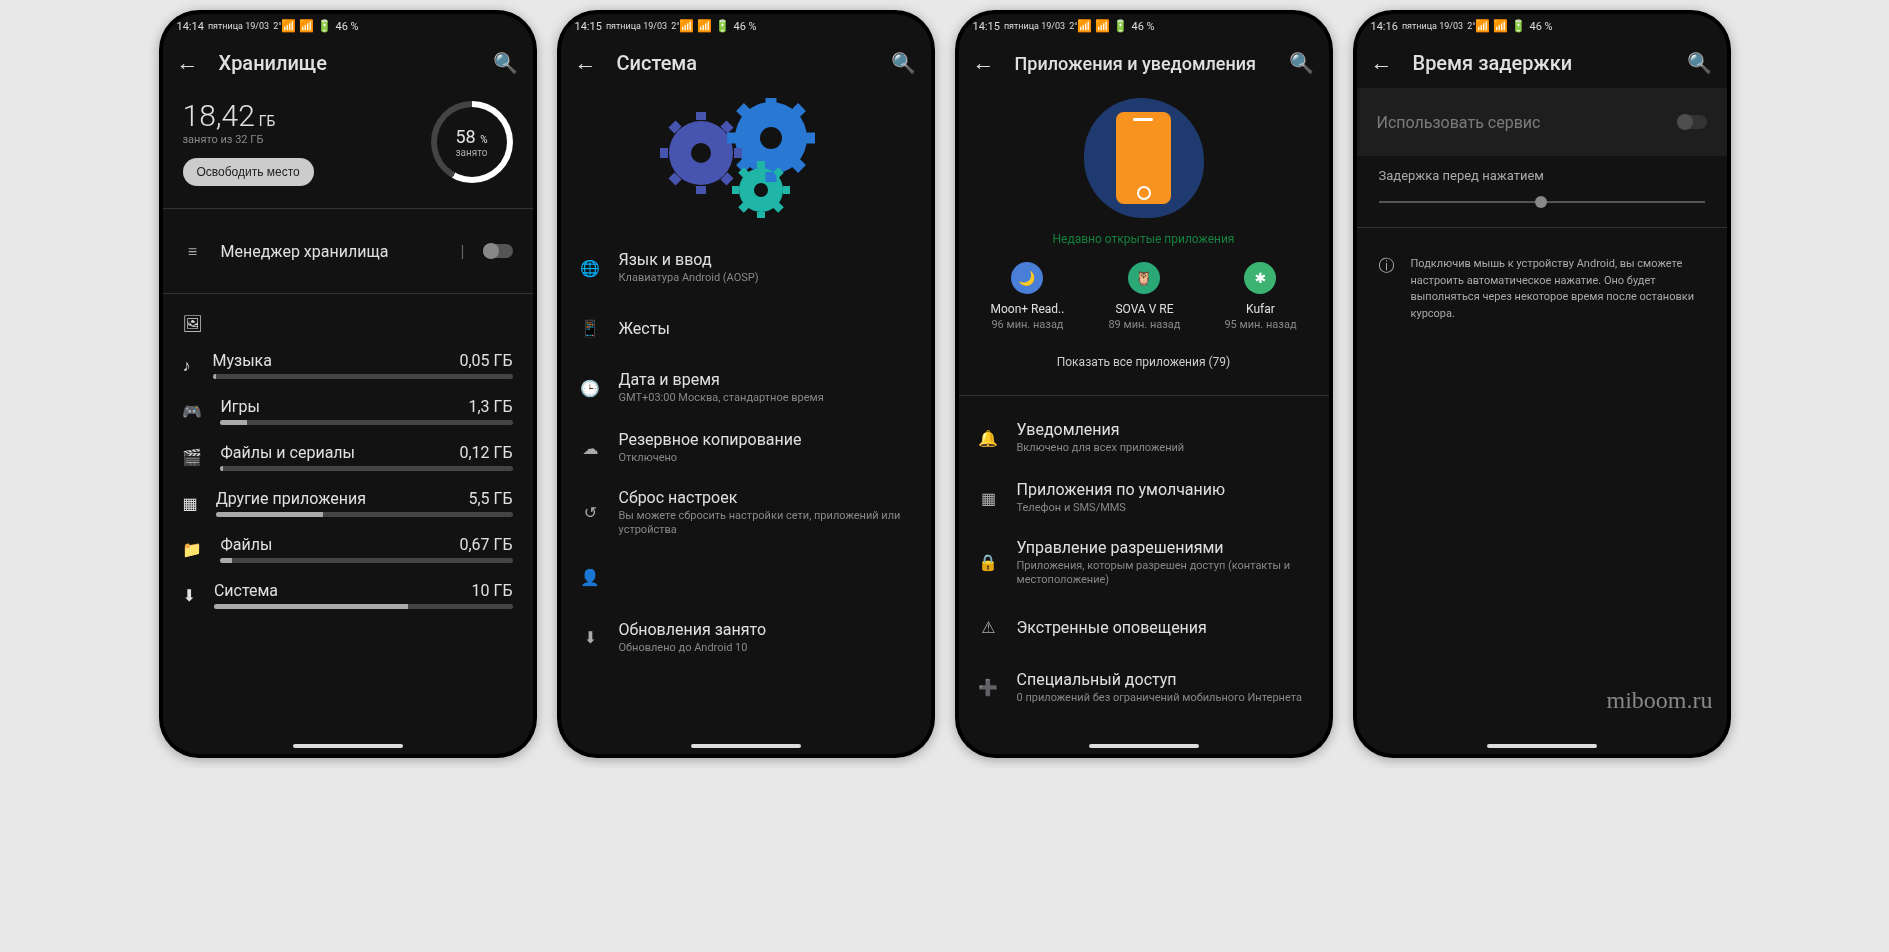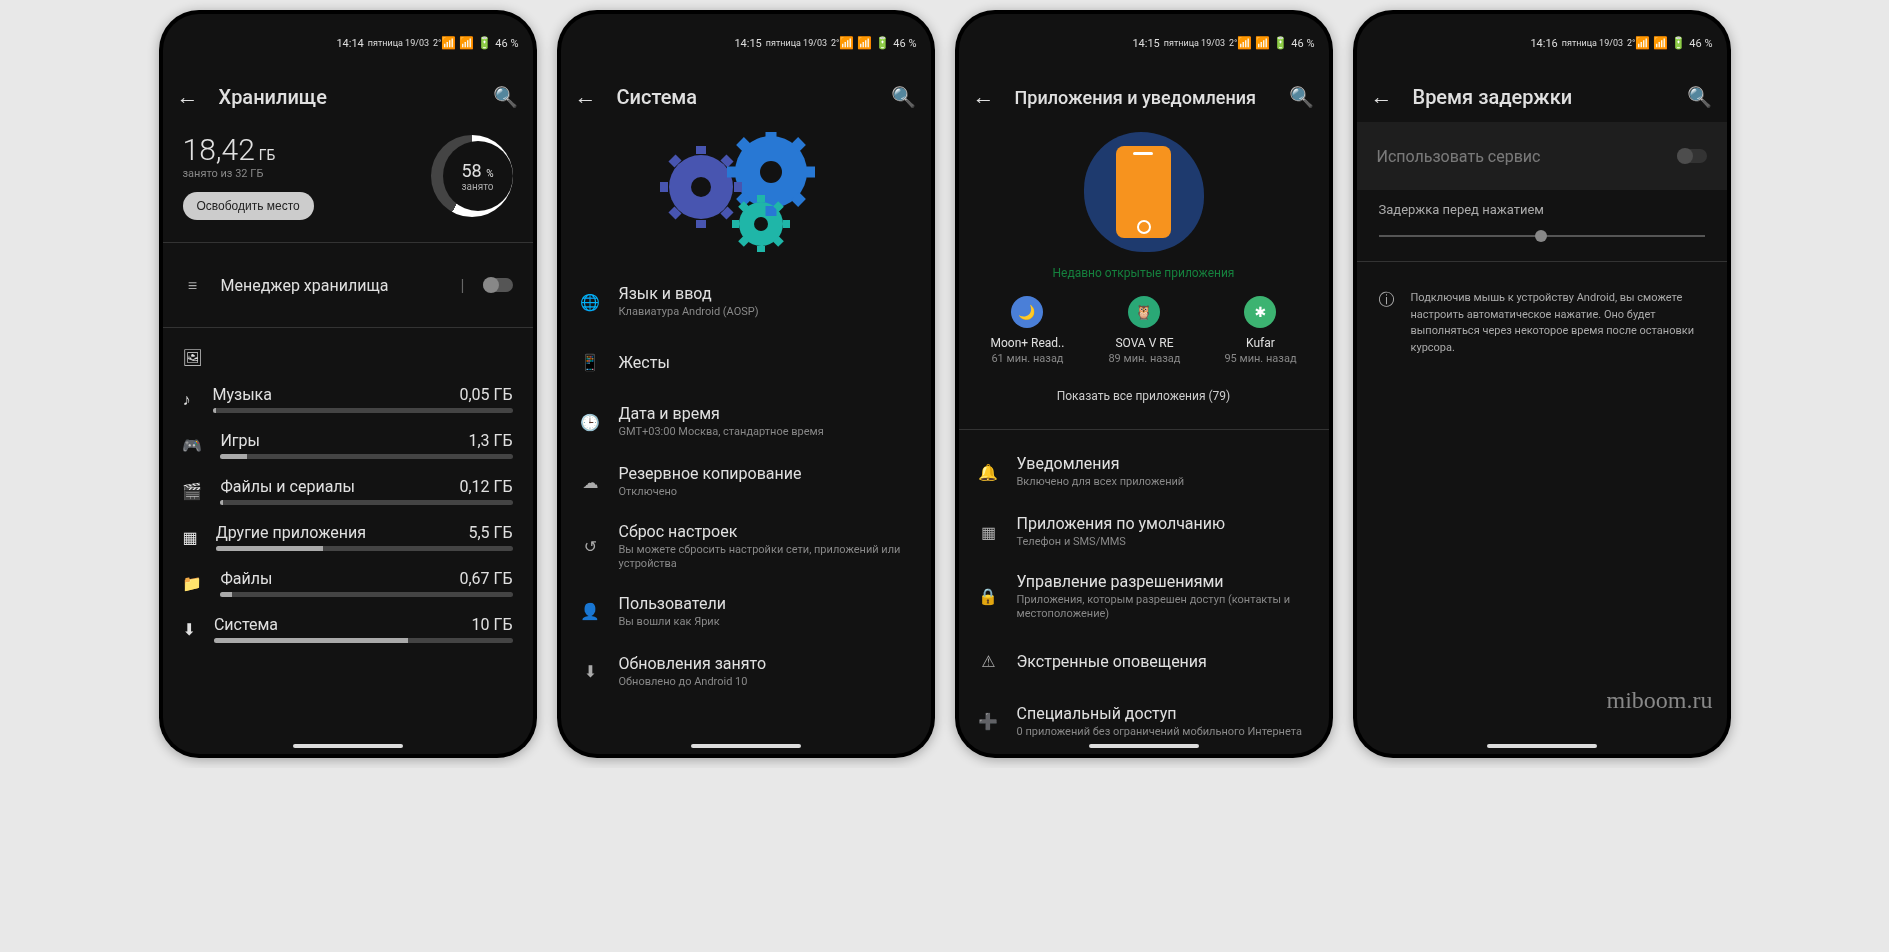--- a/index.html
+++ b/index.html
@@ -1,31 +1,31 @@
 <!DOCTYPE html>
 <html><head>
 <meta charset="utf-8">
 <style>
 body{margin:0;background:#e8e8e8;font-family:Roboto,Arial,sans-serif;display:flex;justify-content:center;gap:20px;padding:10px}
 .phone{width:370px;height:740px;background:#000;border-radius:40px;padding:4px;box-shadow:0 2px 12px rgba(0,0,0,.3);position:relative}
 .screen{width:100%;height:100%;background:#121212;border-radius:36px;overflow:hidden;display:flex;flex-direction:column;color:#e0e0e0}
-.statusbar{height:24px;display:flex;justify-content:flex-end;align-items:center;padding:17px 14px;font-size:11px;color:#ddd}
+.statusbar{height:24px;display:flex;justify-content:flex-start;align-items:center;padding:0 14px;font-size:11px;color:#ddd}
 .sb-left{display:flex;gap:4px;align-items:center}.sb-right{display:flex;gap:3px;align-items:center}
 .ico{font-size:12px}
 .header{display:flex;align-items:center;padding:12px 14px;gap:20px}
 .back{font-size:22px;cursor:pointer}
 .title{font-size:20px;font-weight:500;flex:1}
 .search{font-size:20px}
 .content{flex:1;overflow-y:auto;padding:0 0 10px}
 .content::-webkit-scrollbar{width:0}
 .storage-top{display:flex;padding:10px 20px;align-items:center;justify-content:space-between}
 .storage-used{font-size:30px;font-weight:300}.storage-unit{font-size:14px}
 .storage-total{font-size:11px;color:#888}
 .free-btn{background:#ccc;color:#222;border:none;border-radius:16px;padding:7px 14px;font-size:12px;margin-top:12px}
-.ring{width:82px;height:82px;border-radius:50%;background:conic-gradient(#fff 0% 58%,#444 58% 100%);display:flex;align-items:center;justify-content:flex-end}
+.ring{width:82px;height:82px;border-radius:50%;background:conic-gradient(#fff 0% 58%,#444 58% 100%);display:flex;align-items:center;justify-content:center}
 .ring-inner{width:70px;height:70px;border-radius:50%;background:#121212;display:flex;flex-direction:column;align-items:center;justify-content:center;font-size:18px}
 .ring-inner small{font-size:10px;color:#aaa}
 .hr{border-top:1px solid #333;margin:12px 0}
 .row{display:flex;align-items:center;gap:18px;padding:10px 20px;min-height:40px}
 .row .ic{width:20px;text-align:center;color:#aaa;font-size:16px}
 .row .txt{flex:1}
 .row .lbl{font-size:16px;color:#e0e0e0}
 .row .sub{font-size:11px;color:#888;margin-top:2px;line-height:1.3}
 .switch{width:30px;height:14px;background:#555;border-radius:8px;position:relative}
 .switch::after{content:"";position:absolute;width:16px;height:16px;background:#888;border-radius:50%;top:-1px;left:0}
@@ -296,24 +296,20 @@
           </div>
           <div class="row">
   <span class="ic">↺</span>
   <div class="txt">
               <div class="lbl">Сброс настроек</div>
               <div class="sub">Вы можете сбросить настройки сети, приложений или устройства</div>
             </div>
           </div>
           <div class="row">
   <span class="ic">👤</span>
-  <div class="txt">
-              <div class="lbl">Пользователи</div>
-              <div class="sub">Вы вошли как Ярик</div>
-            </div>
           </div>
           <div class="row">
   <span class="ic">⬇</span>
   <div class="txt">
               <div class="lbl">Обновления занято</div>
               <div class="sub">Обновлено до Android 10</div>
             </div>
           </div>
         </div>
 </div>
@@ -345,21 +341,21 @@
  <div class="phone-illus">
           <div class="blob">
             <div class="ph"></div>
           </div>
         </div>
  <div class="recent-title">Недавно открытые приложения</div>
  <div class="recent" id="recent2">
           <div class="app">
   <div class="dot" style="background:#4a7fd8">🌙</div>
   <div class="nm">Moon+ Read..</div>
-            <div class="tm">61 мин. назад</div>
+            <div class="tm">96 мин. назад</div>
           </div>
           <div class="app">
   <div class="dot" style="background:#2aa876">🦉</div>
   <div class="nm">SOVA V RE</div>
             <div class="tm">89 мин. назад</div>
           </div>
           <div class="app">
   <div class="dot" style="background:#3cb371">✱</div>
   <div class="nm">Kufar</div>
             <div class="tm">95 мин. назад</div>

